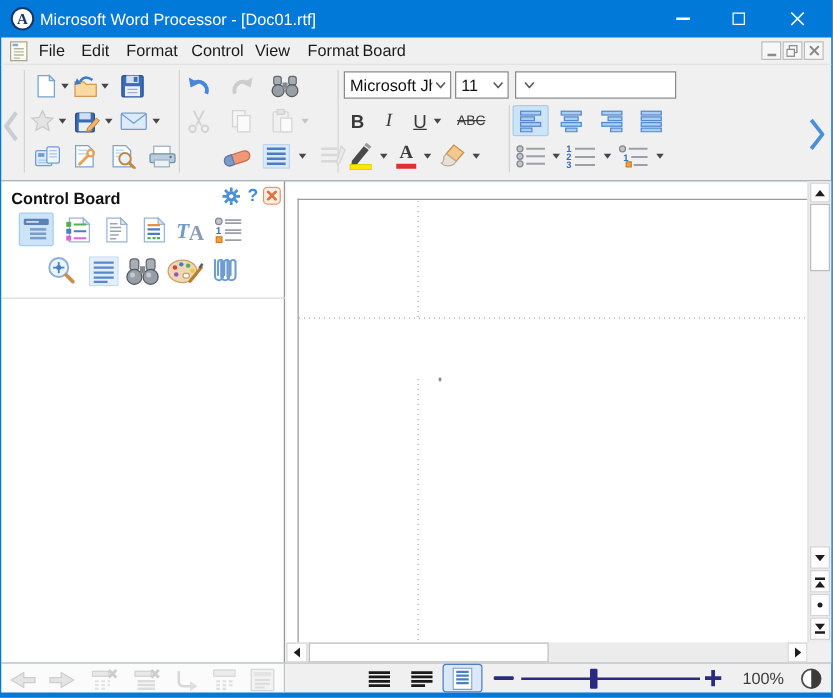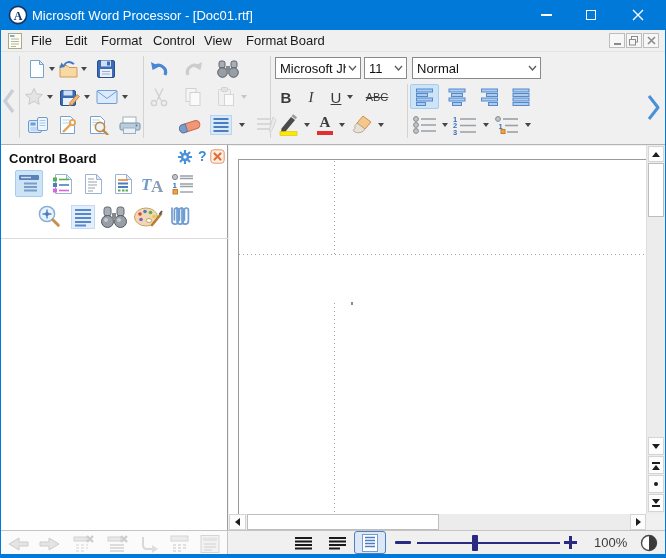--- a/index.html
+++ b/index.html
@@ -191,21 +191,20 @@
           <path d="M1 1 l3.5 4 3.5 -4" stroke="#5a5a5a" fill="none" stroke-width="1.3"></path>
         </svg>
     </div>
     <div class="combo" style="left:363px;top:5px;width:43px">
       <span class="cval">11</span>
       <svg class="chev" width="9" height="6">
           <path d="M1 1 l3.5 4 3.5 -4" stroke="#5a5a5a" fill="none" stroke-width="1.3"></path>
         </svg>
     </div>
     <div class="combo" style="left:411px;top:5px;width:129px">
-      <span class="cval">Normal</span>
       <svg class="chev" width="9" height="6">
           <path d="M1 1 l3.5 4 3.5 -4" stroke="#5a5a5a" fill="none" stroke-width="1.3"></path>
         </svg>
     </div>
 
     <div class="tbtn" style="left:22px;top:32px;width:22px">
       <svg width="20" height="20">
           <path d="M10 1.5 l2.5 5.4 5.9.6 -4.4 4 1.2 5.8 -5.2 -3 -5.2 3 1.2 -5.8 -4.4 -4 5.9 -.6 z" fill="#e4e4e4" stroke="#c9c9c9"></path>
         </svg>
     </div>

